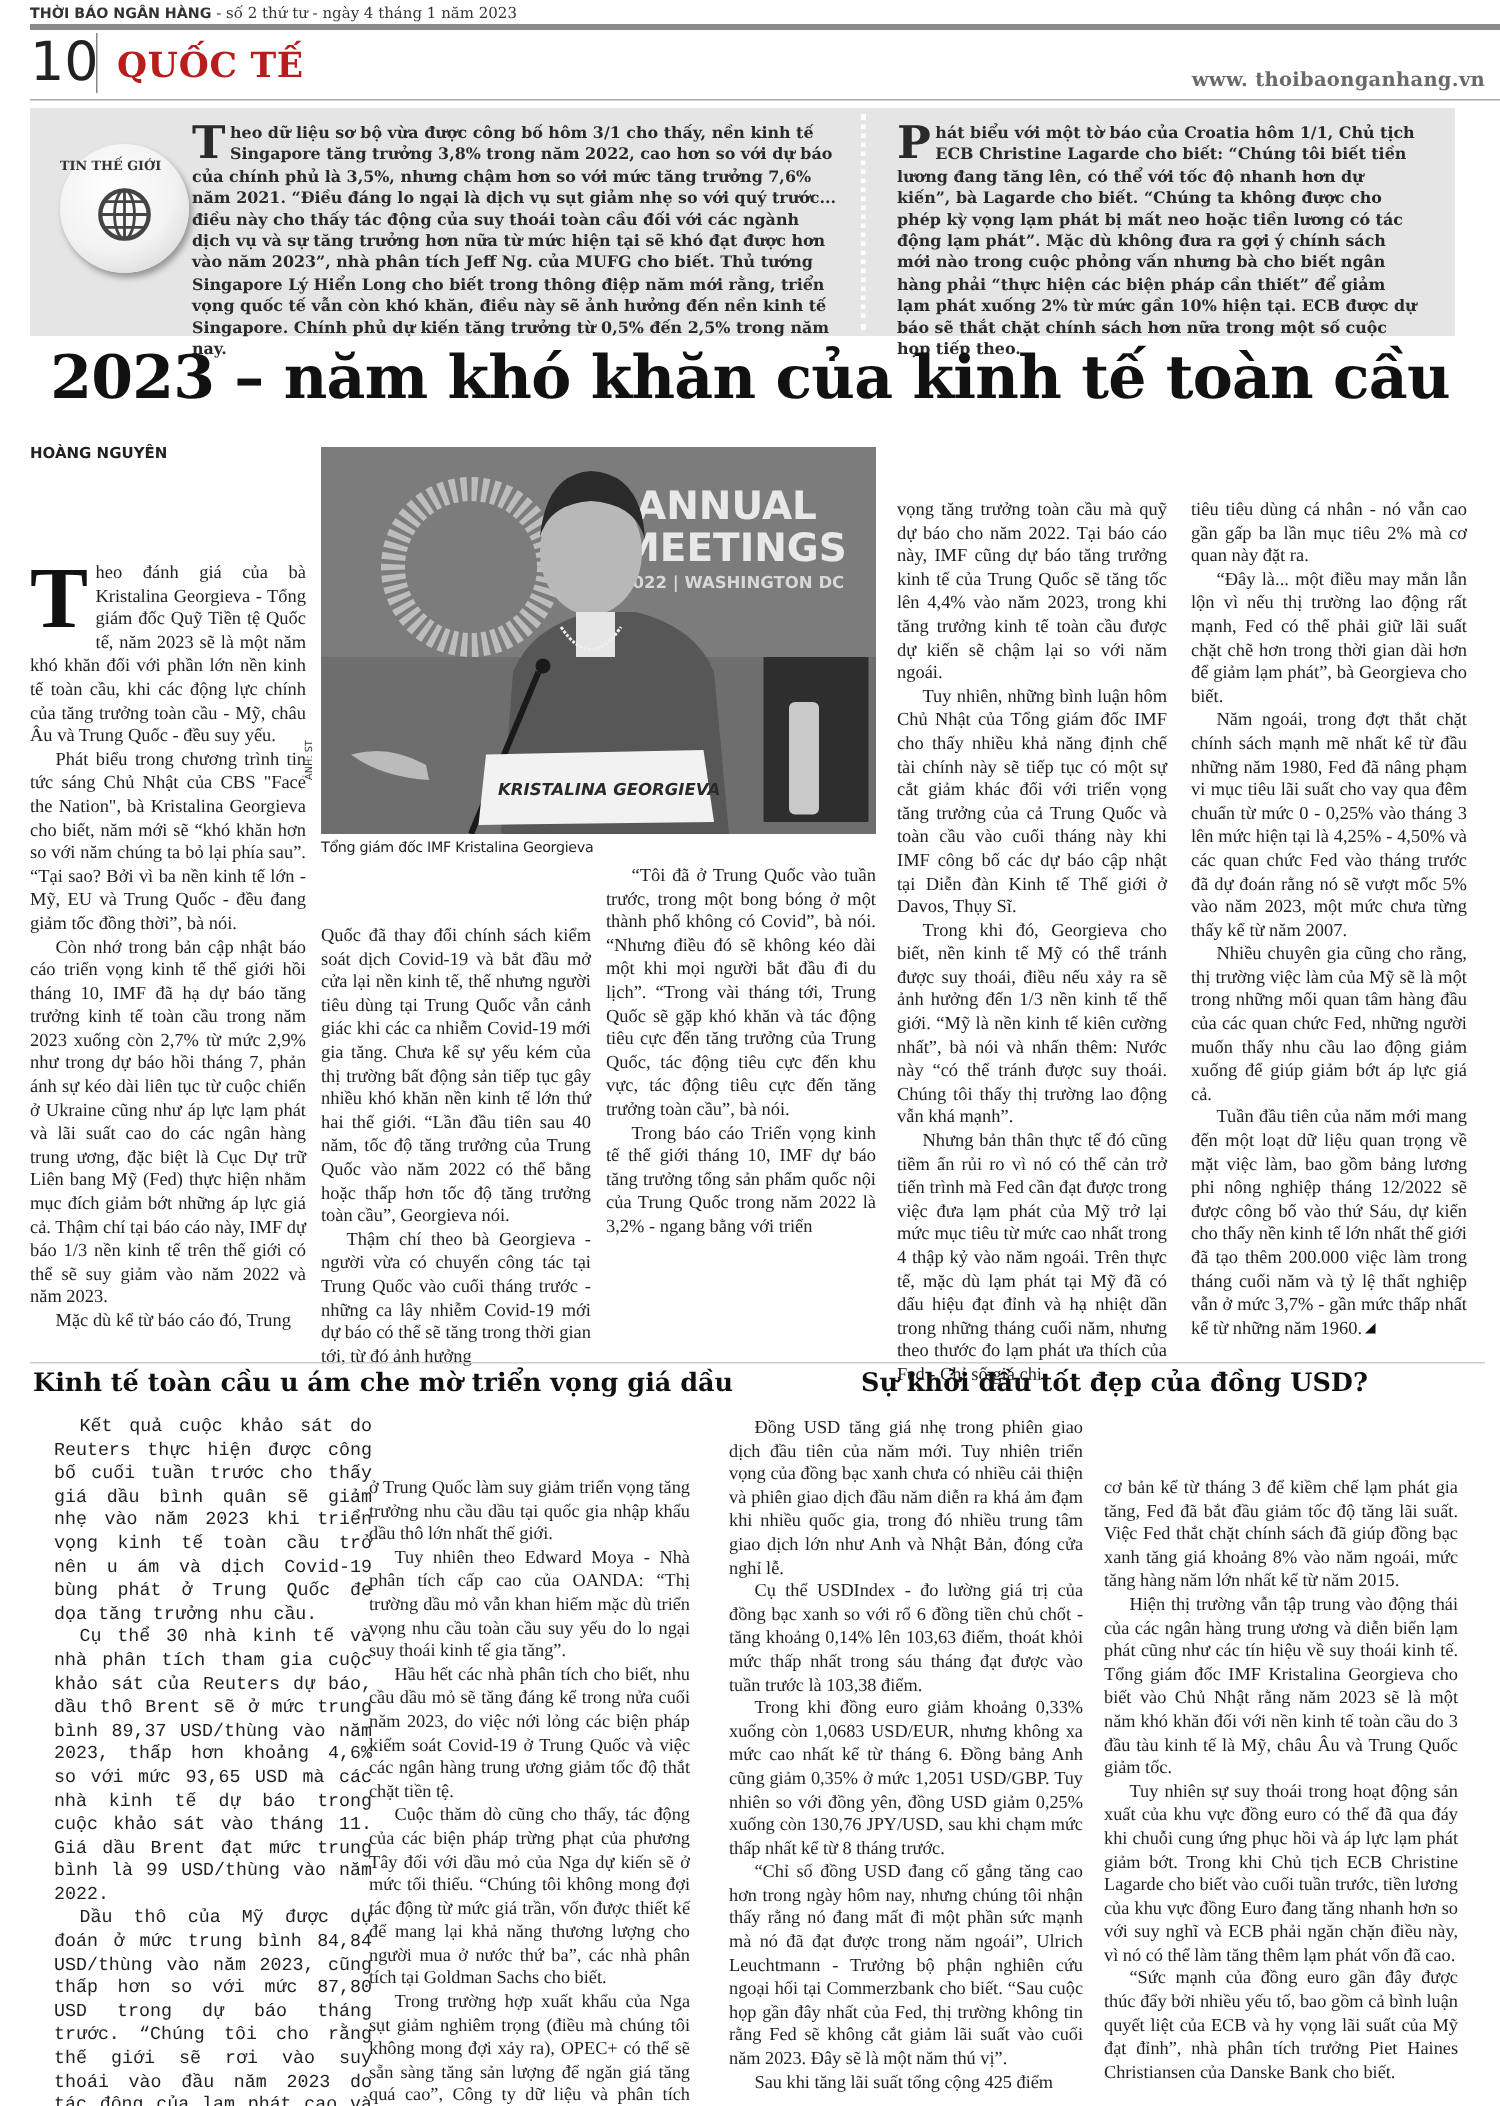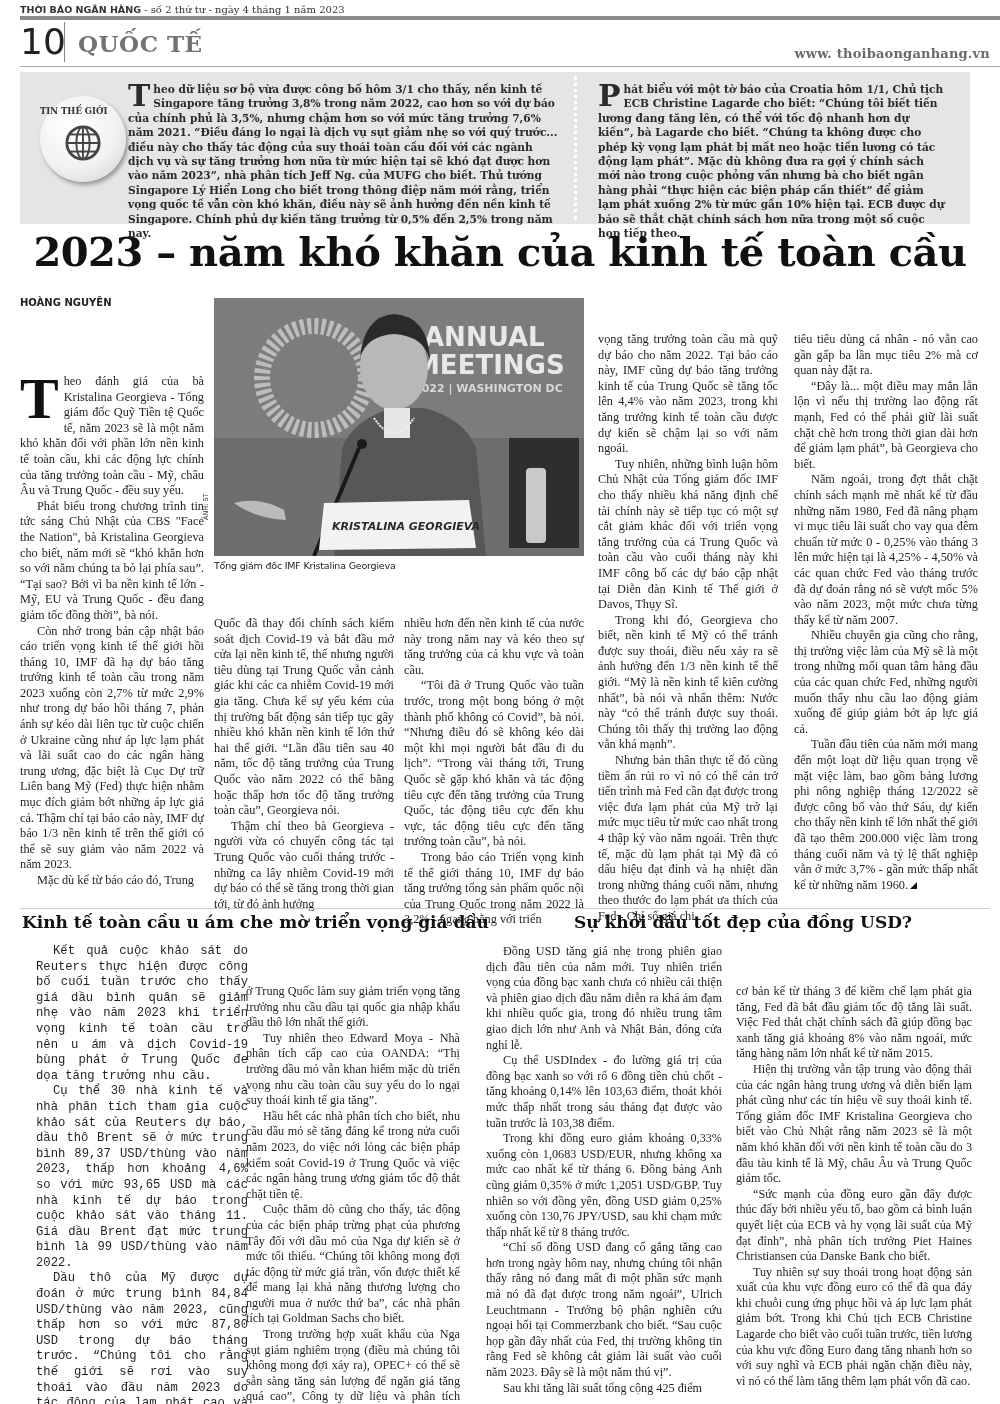--- a/index.html
+++ b/index.html
@@ -5,21 +5,21 @@
   * { box-sizing: border-box; margin: 0; padding: 0; }
   html, body { width: 1000px; height: 1404px; background: #ffffff; overflow: hidden; }
   body { position: relative; font-family: "Liberation Serif", serif; color: #1a1a1a; }
 
   .masthead { position: absolute; left: 20px; top: 4px; font-family: "DejaVu Serif", serif; font-size: 10px; color: #333; }
   .masthead b { font-family: "DejaVu Sans", sans-serif; font-weight: bold; font-size: 9.5px; }
   .top-rule { position: absolute; left: 20px; right: 0; top: 16px; height: 4px; background: #8a8a8a; }
 
   .page-num { position: absolute; left: 20px; top: 22px; font-family: "DejaVu Sans", sans-serif; font-weight: 400; font-size: 36px; line-height: 40px; color: #222; }
   .page-divider { position: absolute; left: 64px; top: 22px; width: 1px; height: 40px; background: #888; }
-  .section-title { position: absolute; left: 78px; top: 30px; font-family: "DejaVu Serif", serif; font-weight: bold; font-size: 23px; letter-spacing: 0.5px; color: #737373; }
+  .section-title { position: absolute; left: 78px; top: 30px; font-family: "DejaVu Serif", serif; font-weight: bold; font-size: 23px; letter-spacing: 0.5px; color: #b91c1c; }
   .site-url { position: absolute; right: 10px; top: 46px; font-family: "DejaVu Serif", serif; font-weight: bold; font-size: 13px; color: #6a6a6a; letter-spacing: 0.2px; }
   .header-rule { position: absolute; left: 20px; right: 0; top: 66px; height: 1px; background: #aaa; }
 
   .brief-box { position: absolute; left: 20px; top: 72px; width: 950px; height: 152px; background: #e5e5e5; }
   .badge { position: absolute; left: 40px; top: 96px; width: 86px; height: 86px; border-radius: 50%; background: radial-gradient(circle at 40% 35%, #ffffff 0%, #f2f2f2 55%, #cfcfcf 100%); box-shadow: 2px 3px 4px rgba(0,0,0,0.35); }
   .badge-text { position: absolute; left: 0; top: 10px; width: 86px; text-align: left; font-family: "DejaVu Serif", serif; font-weight: bold; font-size: 8.5px; color: #333; }
   .badge-globe { position: absolute; left: 24px; top: 28px; width: 38px; height: 38px; }
   .brief { position: absolute; top: 82px; font-family: "DejaVu Serif", serif; font-weight: bold; font-size: 10.6px; line-height: 14.4px; color: #2a2a2a; text-align: left; }
   .brief-left { left: 128px; width: 430px; }
   .brief-right { left: 598px; width: 350px; }
@@ -106,21 +106,20 @@
 </div>
 <div class="photo-credit">ẢNH: ST</div>
 <div class="caption">Tổng giám đốc IMF Kristalina Georgieva</div>
 
 <div class="col" style="left:214px; top:576px; width:180px;">
   <p class="noindent">Quốc đã thay đổi chính sách kiểm soát dịch Covid-19 và bắt đầu mở cửa lại nền kinh tế, thế nhưng người tiêu dùng tại Trung Quốc vẫn cảnh giác khi các ca nhiễm Covid-19 mới gia tăng. Chưa kể sự yếu kém của thị trường bất động sản tiếp tục gây nhiều khó khăn nền kinh tế lớn thứ hai thế giới. “Lần đầu tiên sau 40 năm, tốc độ tăng trưởng của Trung Quốc vào năm 2022 có thể bằng hoặc thấp hơn tốc độ tăng trưởng toàn cầu”, Georgieva nói.</p>
   <p>Thậm chí theo bà Georgieva - người vừa có chuyến công tác tại Trung Quốc vào cuối tháng trước - những ca lây nhiễm Covid-19 mới dự báo có thể sẽ tăng trong thời gian tới, từ đó ảnh hưởng</p>
 </div>
 
 <div class="col" style="left:404px; top:576px; width:180px;">
-  <p class="noindent">nhiều hơn đến nền kinh tế của nước này trong năm nay và kéo theo sự tăng trưởng của cả khu vực và toàn cầu.</p>
   <p>“Tôi đã ở Trung Quốc vào tuần trước, trong một bong bóng ở một thành phố không có Covid”, bà nói. “Nhưng điều đó sẽ không kéo dài một khi mọi người bắt đầu đi du lịch”. “Trong vài tháng tới, Trung Quốc sẽ gặp khó khăn và tác động tiêu cực đến tăng trưởng của Trung Quốc, tác động tiêu cực đến khu vực, tác động tiêu cực đến tăng trưởng toàn cầu”, bà nói.</p>
   <p>Trong báo cáo Triển vọng kinh tế thế giới tháng 10, IMF dự báo tăng trưởng tổng sản phẩm quốc nội của Trung Quốc trong năm 2022 là 3,2% - ngang bằng với triển</p>
 </div>
 
 <div class="col" style="left:598px; top:292px; width:180px;">
   <p class="noindent">vọng tăng trưởng toàn cầu mà quỹ dự báo cho năm 2022. Tại báo cáo này, IMF cũng dự báo tăng trưởng kinh tế của Trung Quốc sẽ tăng tốc lên 4,4% vào năm 2023, trong khi tăng trưởng kinh tế toàn cầu được dự kiến sẽ chậm lại so với năm ngoái.</p>
   <p>Tuy nhiên, những bình luận hôm Chủ Nhật của Tổng giám đốc IMF cho thấy nhiều khả năng định chế tài chính này sẽ tiếp tục có một sự cắt giảm khác đối với triển vọng tăng trưởng của cả Trung Quốc và toàn cầu vào cuối tháng này khi IMF công bố các dự báo cập nhật tại Diễn đàn Kinh tế Thế giới ở Davos, Thụy Sĩ.</p>
   <p>Trong khi đó, Georgieva cho biết, nền kinh tế Mỹ có thể tránh được suy thoái, điều nếu xảy ra sẽ ảnh hưởng đến 1/3 nền kinh tế thế giới. “Mỹ là nền kinh tế kiên cường nhất”, bà nói và nhấn thêm: Nước này “có thể tránh được suy thoái. Chúng tôi thấy thị trường lao động vẫn khá mạnh”.</p>
   <p>Nhưng bản thân thực tế đó cũng tiềm ẩn rủi ro vì nó có thể cản trở tiến trình mà Fed cần đạt được trong việc đưa lạm phát của Mỹ trở lại mức mục tiêu từ mức cao nhất trong 4 thập kỷ vào năm ngoái. Trên thực tế, mặc dù lạm phát tại Mỹ đã có dấu hiệu đạt đỉnh và hạ nhiệt dần trong những tháng cuối năm, nhưng theo thước đo lạm phát ưa thích của Fed - Chỉ số giá chi</p>
 </div>
@@ -154,18 +153,18 @@
 <div class="col" style="left:486px; top:944px; width:236px; font-size:12.2px;">
   <p>Đồng USD tăng giá nhẹ trong phiên giao dịch đầu tiên của năm mới. Tuy nhiên triển vọng của đồng bạc xanh chưa có nhiều cải thiện và phiên giao dịch đầu năm diễn ra khá ảm đạm khi nhiều quốc gia, trong đó nhiều trung tâm giao dịch lớn như Anh và Nhật Bản, đóng cửa nghỉ lễ.</p>
   <p>Cụ thể USDIndex - đo lường giá trị của đồng bạc xanh so với rổ 6 đồng tiền chủ chốt - tăng khoảng 0,14% lên 103,63 điểm, thoát khỏi mức thấp nhất trong sáu tháng đạt được vào tuần trước là 103,38 điểm.</p>
   <p>Trong khi đồng euro giảm khoảng 0,33% xuống còn 1,0683 USD/EUR, nhưng không xa mức cao nhất kể từ tháng 6. Đồng bảng Anh cũng giảm 0,35% ở mức 1,2051 USD/GBP. Tuy nhiên so với đồng yên, đồng USD giảm 0,25% xuống còn 130,76 JPY/USD, sau khi chạm mức thấp nhất kể từ 8 tháng trước.</p>
   <p>“Chỉ số đồng USD đang cố gắng tăng cao hơn trong ngày hôm nay, nhưng chúng tôi nhận thấy rằng nó đang mất đi một phần sức mạnh mà nó đã đạt được trong năm ngoái”, Ulrich Leuchtmann - Trưởng bộ phận nghiên cứu ngoại hối tại Commerzbank cho biết. “Sau cuộc họp gần đây nhất của Fed, thị trường không tin rằng Fed sẽ không cắt giảm lãi suất vào cuối năm 2023. Đây sẽ là một năm thú vị”.</p>
   <p>Sau khi tăng lãi suất tổng cộng 425 điểm</p>
 </div>
 <div class="col" style="left:736px; top:944px; width:236px; font-size:12.2px;">
   <p class="noindent">cơ bản kể từ tháng 3 để kiềm chế lạm phát gia tăng, Fed đã bắt đầu giảm tốc độ tăng lãi suất. Việc Fed thắt chặt chính sách đã giúp đồng bạc xanh tăng giá khoảng 8% vào năm ngoái, mức tăng hàng năm lớn nhất kể từ năm 2015.</p>
   <p>Hiện thị trường vẫn tập trung vào động thái của các ngân hàng trung ương và diễn biến lạm phát cũng như các tín hiệu về suy thoái kinh tế. Tổng giám đốc IMF Kristalina Georgieva cho biết vào Chủ Nhật rằng năm 2023 sẽ là một năm khó khăn đối với nền kinh tế toàn cầu do 3 đầu tàu kinh tế là Mỹ, châu Âu và Trung Quốc giảm tốc.</p>
+  <p>Tuy nhiên sự suy thoái trong hoạt động sản xuất của khu vực đồng euro có thể đã qua đáy khi chuỗi cung ứng phục hồi và áp lực lạm phát giảm bớt. Trong khi Chủ tịch ECB Christine Lagarde cho biết vào cuối tuần trước, tiền lương của khu vực đồng Euro đang tăng nhanh hơn so với suy nghĩ và ECB phải ngăn chặn điều này, vì nó có thể làm tăng thêm lạm phát vốn đã cao.</p>
   <p>“Sức mạnh của đồng euro gần đây được thúc đẩy bởi nhiều yếu tố, bao gồm cả bình luận quyết liệt của ECB và hy vọng lãi suất của Mỹ đạt đỉnh”, nhà phân tích trưởng Piet Haines Christiansen của Danske Bank cho biết.</p>
-  <p>Tuy nhiên sự suy thoái trong hoạt động sản xuất của khu vực đồng euro có thể đã qua đáy khi chuỗi cung ứng phục hồi và áp lực lạm phát giảm bớt. Trong khi Chủ tịch ECB Christine Lagarde cho biết vào cuối tuần trước, tiền lương của khu vực đồng Euro đang tăng nhanh hơn so với suy nghĩ và ECB phải ngăn chặn điều này, vì nó có thể làm tăng thêm lạm phát vốn đã cao.</p>
   <p class="noindent">
       <span class="sign">M.NGÂN</span>
     </p>
 </div>
 
 </body></html>

